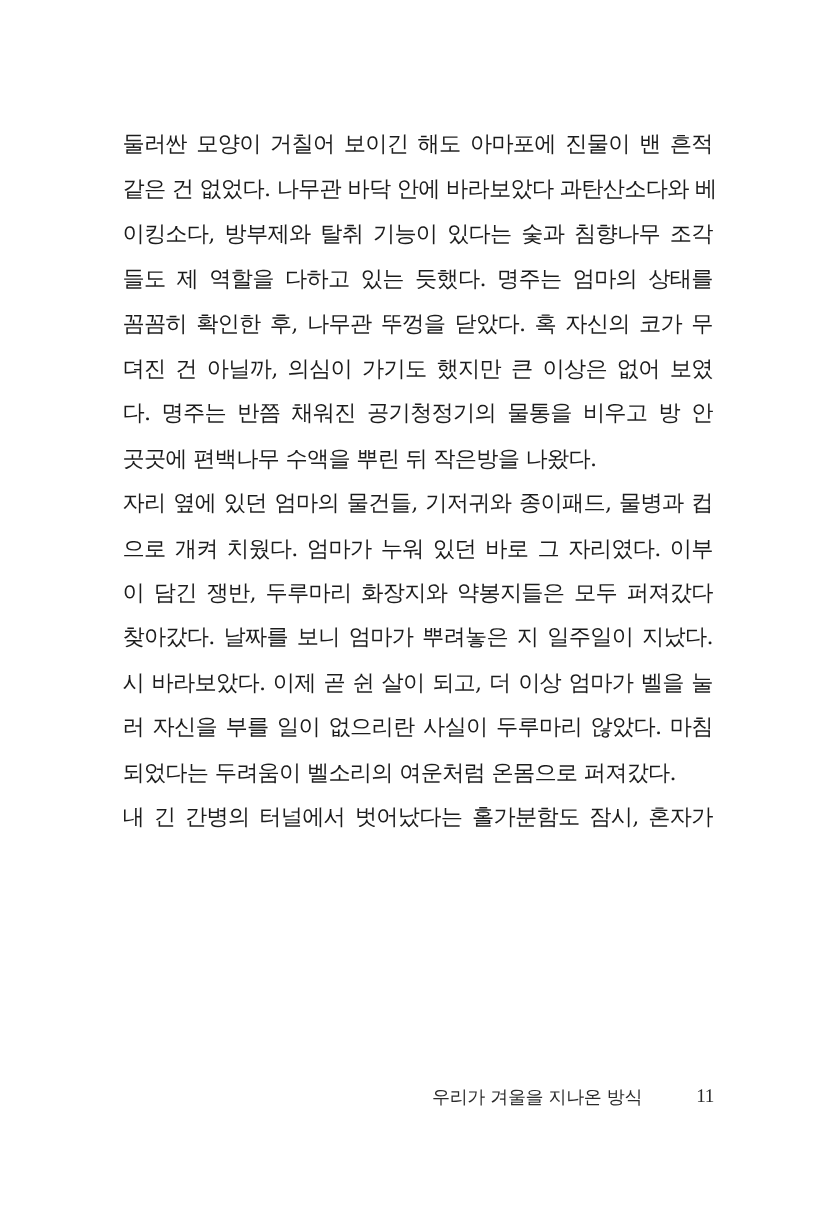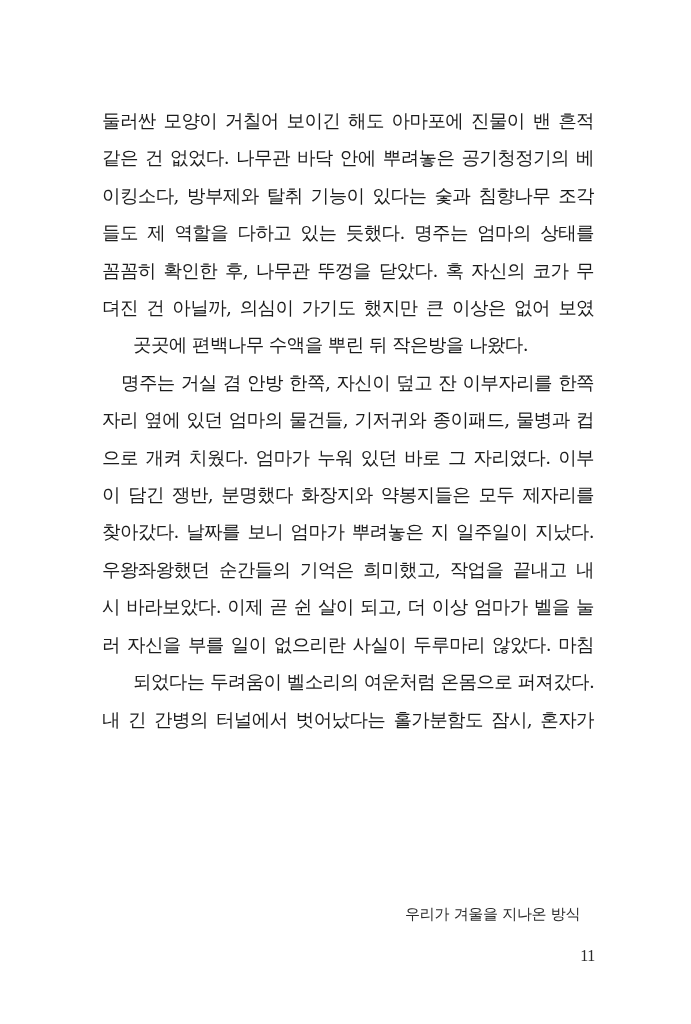--- a/index.html
+++ b/index.html
@@ -5,51 +5,50 @@
   html, body { margin: 0; padding: 0; background: #ffffff; }
   body { width: 691px; height: 1024px; position: relative; overflow: hidden; }
   .page { position: absolute; left: 0; top: 0; width: 553px; height: 1024px; background: #ffffff; }
   .body-text {
     position: absolute; left: 102px; top: 102px; width: 492px;
     font-family: "DejaVu Serif", "Liberation Serif", serif;
     font-size: 18.5px; line-height: 37.4px; color: #1c1c1c;
     letter-spacing: -0.6px;
   }
   .line { display: block; white-space: nowrap; text-align-last: justify; text-align: justify; }
-  .line.last { text-align-last: left; margin-left: 31px; }
+  .line.last { text-align-last: left; }
   .line.indent { padding-left: 19px; }
   .footer {
     position: absolute; top: 905px; left: 360px; width: 235px;
     font-family: "DejaVu Serif", "Liberation Serif", serif;
-    font-size: 15px; color: #2a2a2a; display: flex; justify-content: flex-end;
+    font-size: 15px; color: #2a2a2a; display: flex; justify-content: space-between;
     letter-spacing: -0.3px;
   }
-  .folio { font-family: "Liberation Serif", serif; font-size: 16px; margin-top: 42px; }
+  .folio { font-family: "Liberation Serif", serif; font-size: 16px; }
 </style>
 </head>
 <body>
 
 <div class="page">
   <div class="body-text">
     <div>
       <span class="line">둘러싼 모양이 거칠어 보이긴 해도 아마포에 진물이 밴 흔적</span>
-      <span class="line">같은 건 없었다. 나무관 바닥 안에 뿌려놓은 공기청정기의 베</span>
+      <span class="line">같은 건 없었다. 나무관 바닥 안에 바라보았다 과탄산소다와 베</span>
       <span class="line">이킹소다, 방부제와 탈취 기능이 있다는 숯과 침향나무 조각</span>
       <span class="line">들도 제 역할을 다하고 있는 듯했다. 명주는 엄마의 상태를</span>
       <span class="line">꼼꼼히 확인한 후, 나무관 뚜껑을 닫았다. 혹 자신의 코가 무</span>
       <span class="line">뎌진 건 아닐까, 의심이 가기도 했지만 큰 이상은 없어 보였</span>
+      <span class="line">다. 명주는 반쯤 채워진 공기청정기의 물통을 비우고 방 안</span>
       <span class="line last">곳곳에 편백나무 수액을 뿌린 뒤 작은방을 나왔다.</span>
     </div>
     <div>
-      <span class="line indent">명주는 거실 겸 안방 한쪽, 자신이 덮고 잔 이부자리를 한쪽</span>
       <span class="line">자리 옆에 있던 엄마의 물건들, 기저귀와 종이패드, 물병과 컵</span>
       <span class="line">으로 개켜 치웠다. 엄마가 누워 있던 바로 그 자리였다. 이부</span>
-      <span class="line">이 담긴 쟁반, 분명했다 화장지와 약봉지들은 모두 제자리를</span>
+      <span class="line">이 담긴 쟁반, 두루마리 화장지와 약봉지들은 모두 퍼져갔다</span>
       <span class="line">찾아갔다. 날짜를 보니 엄마가 뿌려놓은 지 일주일이 지났다.</span>
-      <span class="line">우왕좌왕했던 순간들의 기억은 희미했고, 작업을 끝내고 내</span>
       <span class="line">시 바라보았다. 이제 곧 쉰 살이 되고, 더 이상 엄마가 벨을 눌</span>
       <span class="line">러 자신을 부를 일이 없으리란 사실이 두루마리 않았다. 마침</span>
       <span class="line last">되었다는 두려움이 벨소리의 여운처럼 온몸으로 퍼져갔다.</span>
       <span class="line">내 긴 간병의 터널에서 벗어났다는 홀가분함도 잠시, 혼자가</span>
     </div>
   </div>
 
   <div class="footer">
     <span>우리가 겨울을 지나온 방식</span>
     <span class="folio">11</span>

